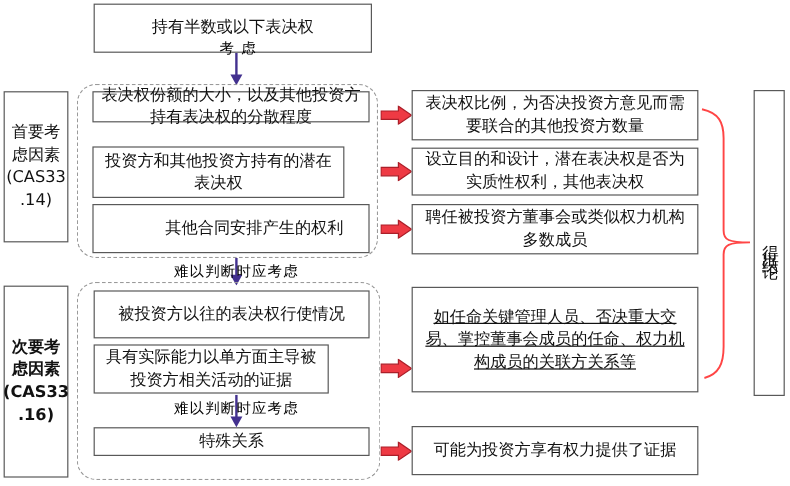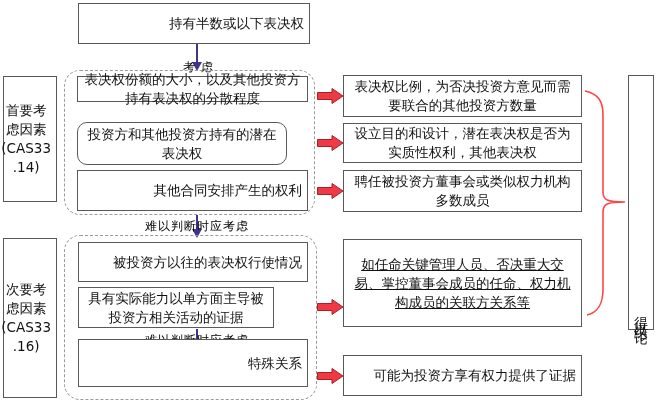--- a/index.html
+++ b/index.html
@@ -4,21 +4,21 @@
 <style>
   html,body{margin:0;padding:0;background:#fff;}
   .canvas{
     position:relative;width:658px;height:405px;background:#ffffff;
     font-family:"DejaVu Sans","Liberation Sans",sans-serif;color:#111;
     overflow:hidden;
   }
   .box{
     position:absolute;box-sizing:border-box;background:#fff;
     border:1.5px solid #595959;
-    display:flex;align-items:center;justify-content:flex-end;
+    display:flex;align-items:center;justify-content:center;
     text-align:center;font-size:13.5px;line-height:19px;
     padding:0 5px;
   }
   .dashed{
     position:absolute;box-sizing:border-box;
     border:1px dashed #9a9a9a;border-radius:16px;background:transparent;
   }
   .flowlabel{
     position:absolute;font-size:12px;line-height:14px;color:#000;
     text-align:center;letter-spacing:1px;
@@ -36,28 +36,28 @@
 <div class="canvas">
 
   <div class="box" style="left:78px;top:3px;width:232px;height:41px;">
     <span>持有半数或以下表决权</span>
   </div>
 
   <svg style="left:191px;top:44px;" width="12" height="27" viewBox="0 0 12 27">
     <line x1="6" y1="0" x2="6" y2="19" stroke="#43318f" stroke-width="2"></line>
     <polygon points="1,18 11,18 6,27" fill="#43318f"></polygon>
   </svg>
-  <div class="flowlabel" style="left:160px;top:61px;width:76px;letter-spacing:6px;text-indent:6px;font-family:Liberation Mono, monospace;">考虑</div>
+  <div class="flowlabel" style="left:160px;top:33px;width:76px;letter-spacing:6px;text-indent:6px;">考虑</div>
 
   <div class="dashed" style="left:64px;top:70px;width:251px;height:145px;"></div>
 
   <div class="box" style="left:77px;top:76px;width:231px;height:26px;">
     <span>表决权份额的大小，以及其他投资方持有表决权的分散程度</span>
   </div>
-  <div class="box" style="left:77px;top:122px;width:210px;height:43px;border-radius:10px;">
+  <div class="box" style="left:77px;top:122px;width:210px;height:43px;">
     <span>投资方和其他投资方持有的潜在表决权</span>
   </div>
   <div class="box" style="left:77px;top:170px;width:231px;height:41px;padding-left:44px;">
     <span>其他合同安排产生的权利</span>
   </div>
 
   <div class="box sidebox" style="left:3px;top:76px;width:54px;height:126px;">
     <span style="white-space:pre-line;">首要考
 虑因素
 (CAS33
@@ -78,26 +78,26 @@
   <div class="box" style="left:78px;top:287px;width:196px;height:41px;">
     <span>具有实际能力以单方面主导被投资方相关活动的证据</span>
   </div>
 
   <svg style="left:191px;top:329px;" width="12" height="27" viewBox="0 0 12 27">
     <line x1="6" y1="0" x2="6" y2="19" stroke="#43318f" stroke-width="2"></line>
     <polygon points="1,18 11,18 6,27" fill="#43318f"></polygon>
   </svg>
   <div class="flowlabel" style="left:127px;top:333px;width:140px;">难以判断时应考虑</div>
 
-  <div class="box" style="left:78px;top:339px;width:230px;height:48px;">
+  <div class="box" style="left:78px;top:356px;width:230px;height:24px;">
     <span>特殊关系</span>
   </div>
 
   <div class="box sidebox" style="left:3px;top:238px;width:54px;height:160px;">
-    <span style="white-space:pre-line;">次要考
+    <span style="white-space:pre-line;font-weight:bold;">次要考
 虑因素
 (CAS33
 .16)</span>
   </div>
 
   <svg style="left:317px;top:88px;" width="27" height="16" viewBox="0 0 27 16">
     <polygon points="0.5,4.5 15,4.5 15,0.5 26,8 15,15.5 15,11.5 0.5,11.5" fill="#ee3a44" stroke="#ab1f29" stroke-width="1"></polygon>
   </svg>
   <svg style="left:317px;top:135px;" width="27" height="16" viewBox="0 0 27 16">
     <polygon points="0.5,4.5 15,4.5 15,0.5 26,8 15,15.5 15,11.5 0.5,11.5" fill="#ee3a44" stroke="#ab1f29" stroke-width="1"></polygon>

